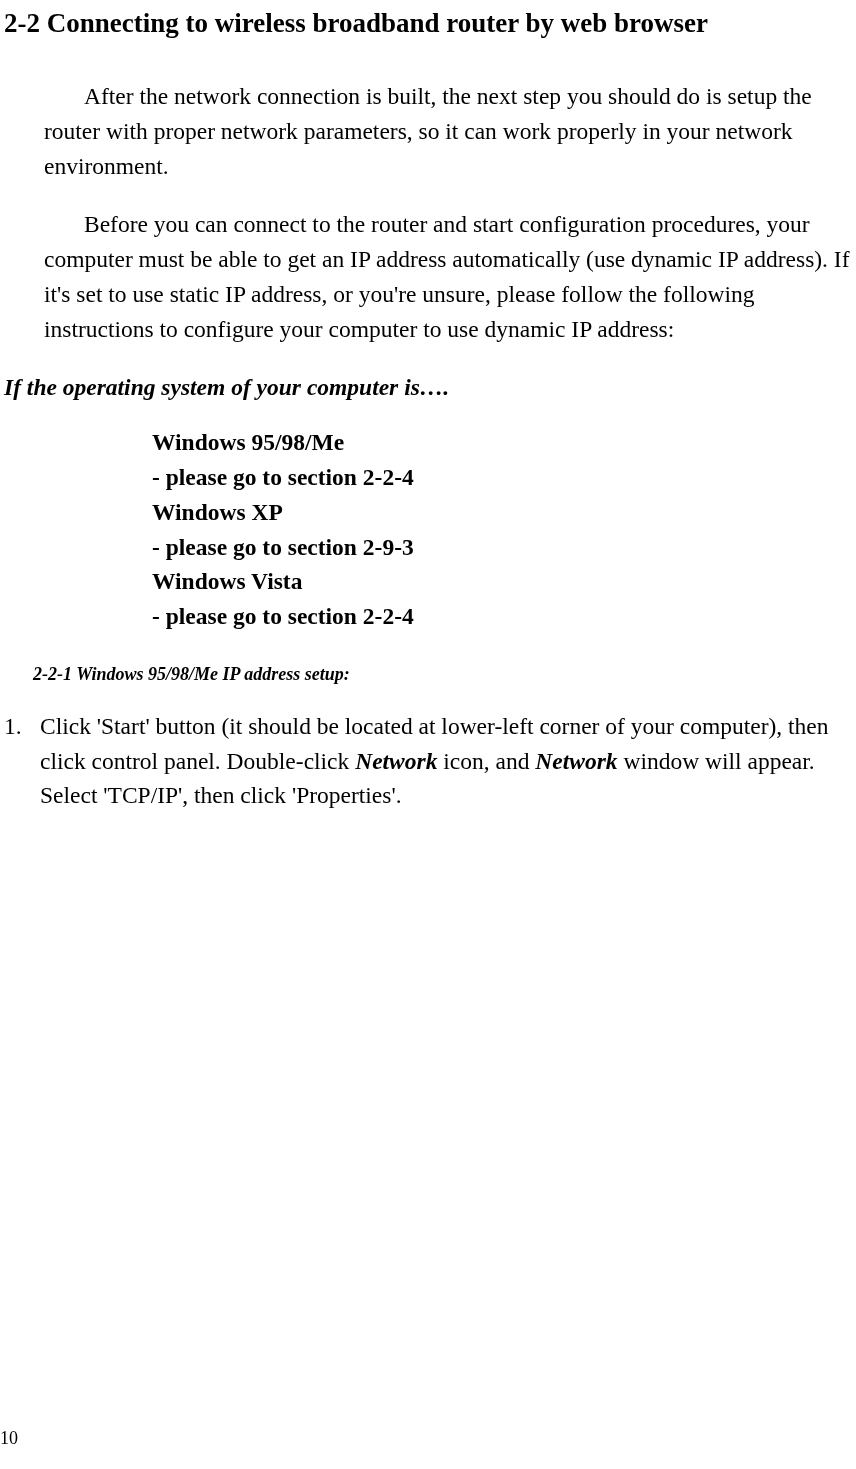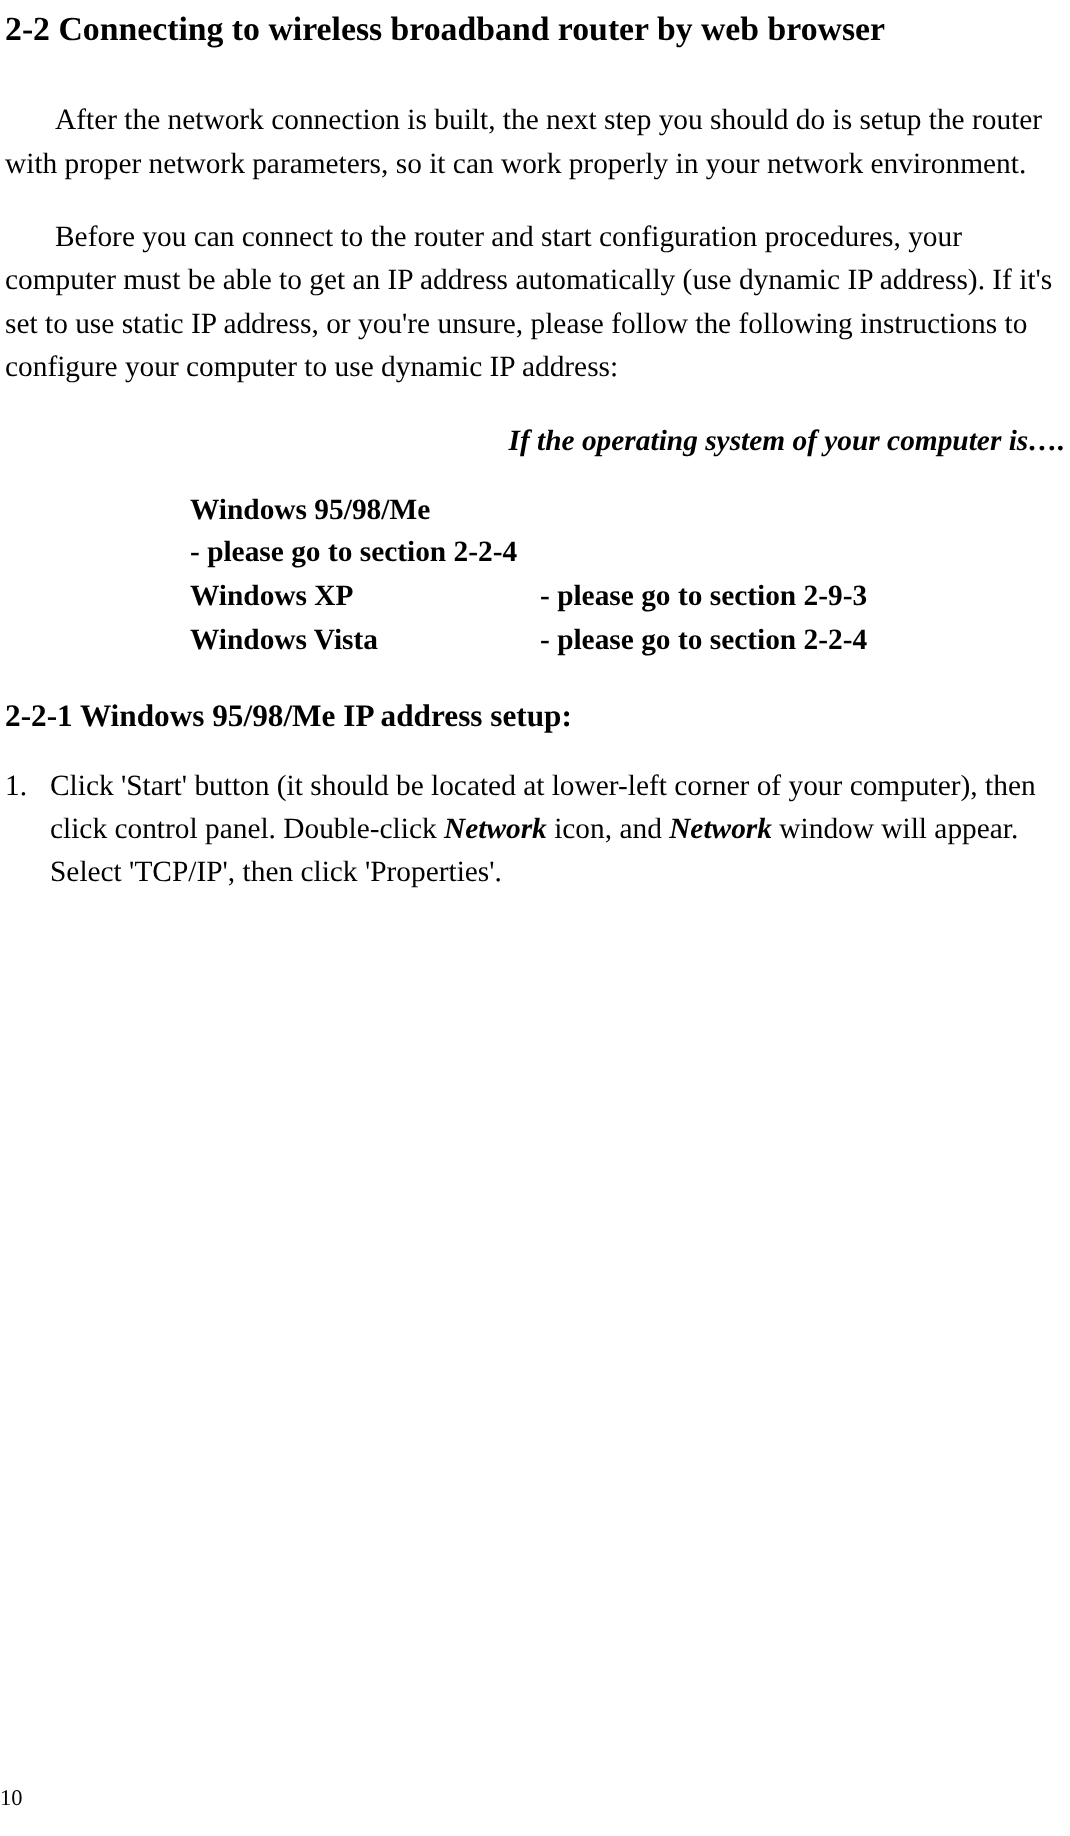--- a/index.html
+++ b/index.html
@@ -20,49 +20,52 @@
       font-weight: bold;
       margin-bottom: 40px;
     }
     .body-para {
       font-size: 23.5px;
       line-height: 1.48;
       margin-bottom: 24px;
     }
     .indent {
       text-indent: 40px;
+      margin-left: 40px;
     }
     .bold-italic {
       font-weight: bold;
       font-style: italic;
       font-size: 23.5px;
       margin-bottom: 24px;
       margin-top: 28px;
-      text-align: right;
     }
     .os-table {
       margin-left: 148px;
       margin-top: 8px;
       margin-bottom: 30px;
     }
     .os-row {
       display: flex;
       font-size: 23.5px;
       font-weight: bold;
       line-height: 1.48;
+      flex-direction: column;
     }
     .os-name {
       width: 280px;
     }
     .os-section {
     }
     .subsection-title {
       font-weight: bold;
-      font-size: 25px;
+      font-style: italic;
+      font-size: 18px;
       margin-bottom: 24px;
+      margin-left: 29px;
     }
     .list-item {
       display: flex;
       font-size: 23.5px;
       line-height: 1.48;
       margin-bottom: 20px;
     }
     .list-number {
       width: 36px;
       flex-shrink: 0;

